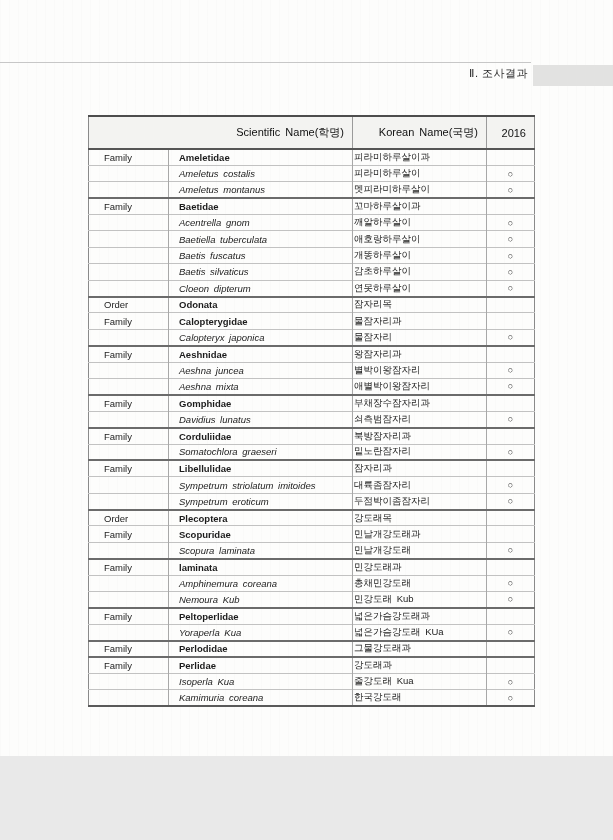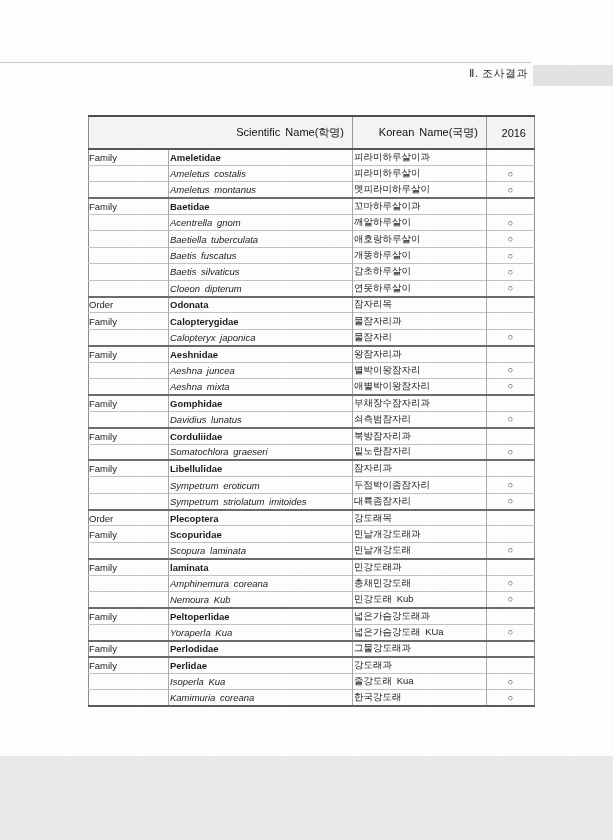--- a/index.html
+++ b/index.html
@@ -20,22 +20,22 @@
   table { border:1px solid #8a8a8a; border-top:2px solid #4d4d4d; border-bottom:2px solid #5a5a5a; }
   col.c1 { width:80px; } col.c2 { width:184px; } col.c3 { width:134px; } col.c4 { width:48px; }
   th {
     height:19px; background:#f3f3f1; font-weight:normal; font-size:11px; color:#111;
     border-bottom:2px solid #555; border-left:1px solid #9a9a9a; text-align:right; padding:8px;
   }
   th:first-child { border-left:none; }
   td { height:16.4px; border-top:1px solid #c2c2c2; border-left:1px solid #a8a8a8; padding:0 3px; overflow:hidden; white-space:nowrap; }
   td:first-child { border-left:none; }
   tr.sep td { border-top:2px solid #6b6b6b; }
-  td.c-rank { padding-left:0; }
-  td.c-sci  { padding-left:1px; }
+  td.c-rank { padding-left:15px; }
+  td.c-sci  { padding-left:10px; }
   td.c-kor  { padding-left:1px;margin-top:9px; }
   td.c-year { text-align:center; color:#333; font-size:9px; padding:0; }
   td.c-sci b { font-weight:bold; }
   td.c-sci i { font-style:italic; }
   .groupname { font-weight:bold; }
 
   
   .footer { position:absolute; top:771px; right:73px; display:flex; align-items:center; gap:6px; }
   .footer-site { font-size:7.5px; color:#979797; letter-spacing:0.4px; }
   .footer-sep { font-size:9px; color:#c0c0c0; }
@@ -181,28 +181,28 @@
             <td class="c-year">○</td>
           </tr>
           <tr class="sep">
             <td class="c-rank">Family</td>
             <td class="c-sci"><span class="groupname">Libellulidae</span></td>
             <td class="c-kor">잠자리과</td>
             <td class="c-year"></td>
           </tr>
           <tr>
             <td class="c-rank"></td>
+            <td class="c-sci"><i>Sympetrum striolatum imitoides</i></td>
+            <td class="c-kor">대륙좀잠자리</td>
+            <td class="c-year">○</td>
+          </tr>
+          <tr>
+            <td class="c-rank"></td>
             <td class="c-sci"><i>Sympetrum eroticum</i></td>
             <td class="c-kor">두점박이좀잠자리</td>
-            <td class="c-year">○</td>
-          </tr>
-          <tr>
-            <td class="c-rank"></td>
-            <td class="c-sci"><i>Sympetrum striolatum imitoides</i></td>
-            <td class="c-kor">대륙좀잠자리</td>
             <td class="c-year">○</td>
           </tr>
           <tr class="sep">
             <td class="c-rank">Order</td>
             <td class="c-sci"><span class="groupname">Plecoptera</span></td>
             <td class="c-kor">강도래목</td>
             <td class="c-year"></td>
           </tr>
           <tr>
             <td class="c-rank">Family</td>

